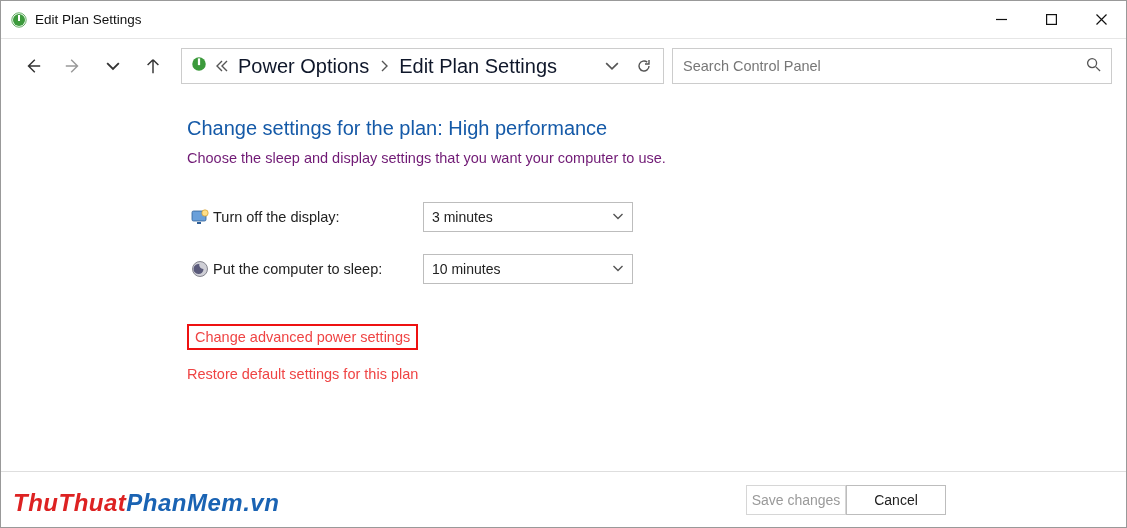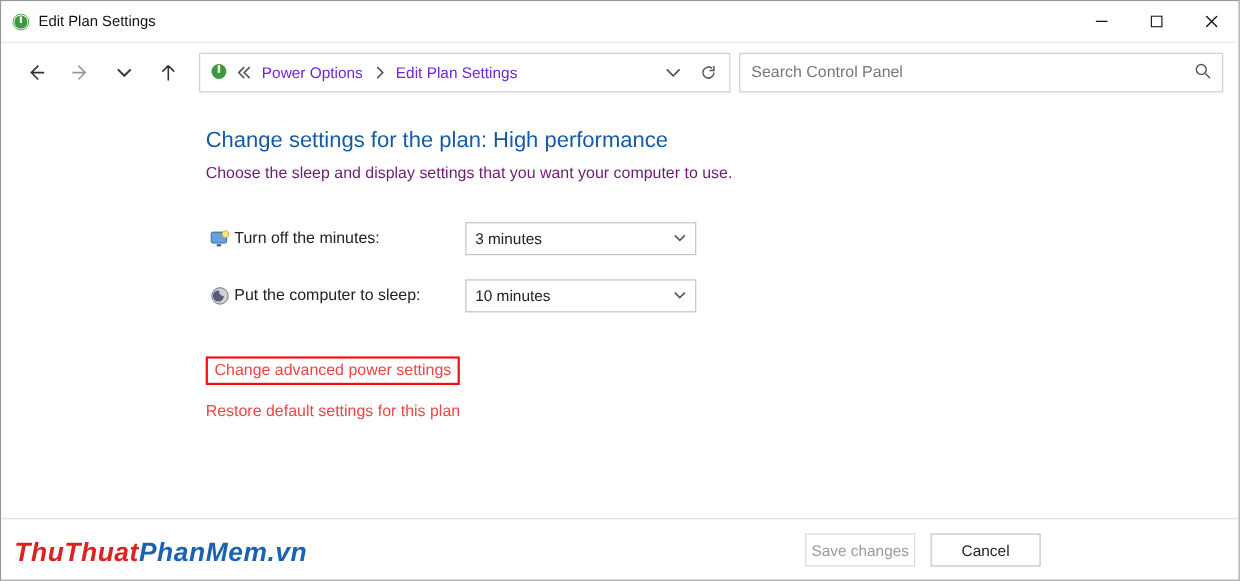--- a/index.html
+++ b/index.html
@@ -62,22 +62,22 @@
     color: #3a3a3a;
   }
   .addr-bar {
     flex: 1;
     height: 36px;
     border: 1px solid #ccc;
     display: flex;
     align-items: center;
     padding: 0 6px 0 8px;
     gap: 6px;
-    font-size: 14px;
-    color: #6d28d9;
+    font-size: 20px;
+    color: #0f172a;
   }
   .addr-bar .crumb {
     padding: 2px 4px;
     white-space: nowrap;
   }
   .addr-bar .sep-chevron, .addr-bar .dbl-chevron {
     color: #555;
     display:flex;align-items:center;
   }
   .addr-bar .spacer { flex: 1; }
@@ -149,21 +149,20 @@
   }
 
   .footer {
     position: absolute;
     bottom: 0; left:0; right:0;
     height: 56px;
     border-top: 1px solid #dedede;
     display:flex;
     align-items:center;
     justify-content:flex-end;
-    gap: 14px;
     padding-right: 180px;
   }
   .btn {
     min-width: 100px;
     height: 30px;
     border: 1px solid #bdbdbd;
     background:#fff;
     display:flex;align-items:center;justify-content:center;
     font-size:14px;
     color:#222;
@@ -287,21 +286,21 @@
   <div class="page-subtext">Choose the sleep and display settings that you want your computer to use.</div>
 
   <div class="settings-grid">
     <span class="row-icon">
       <svg width="20" height="20" viewBox="0 0 20 20">
           <rect x="2" y="4" width="14" height="10" rx="1.5" fill="#6aa0da" stroke="#2f5f97" stroke-width="0.8"></rect>
           <rect x="7" y="15" width="4" height="2" fill="#2f5f97"></rect>
           <circle cx="15" cy="6" r="3.2" fill="#ffe08a" stroke="#c98f17" stroke-width="0.6"></circle>
         </svg>
     </span>
-    <span class="row-label">Turn off the minutes:</span>
+    <span class="row-label">Turn off the display:</span>
     <div class="combo">
       <span>3 minutes</span>
       <span class="chev">
         <svg width="12" height="12" viewBox="0 0 12 12">
             <path d="M1.5 4 L6 8.5 L10.5 4" fill="none" stroke="#555" stroke-width="1.4"></path>
           </svg>
       </span>
     </div>
 
     <span class="row-icon">

